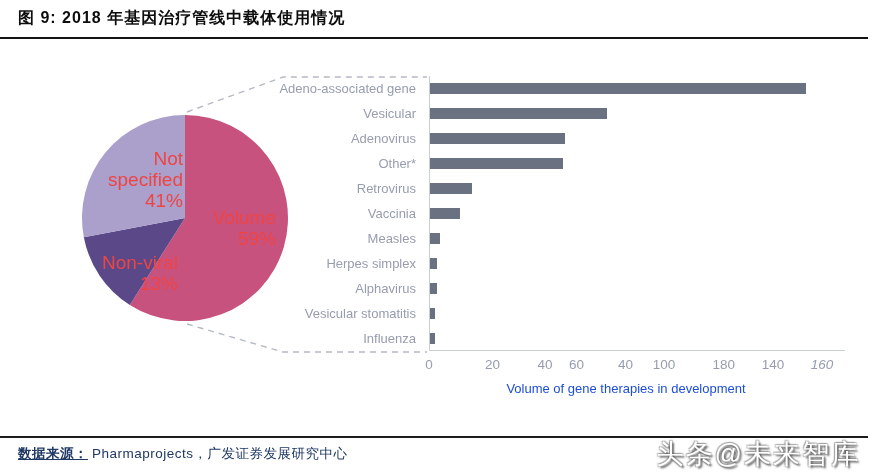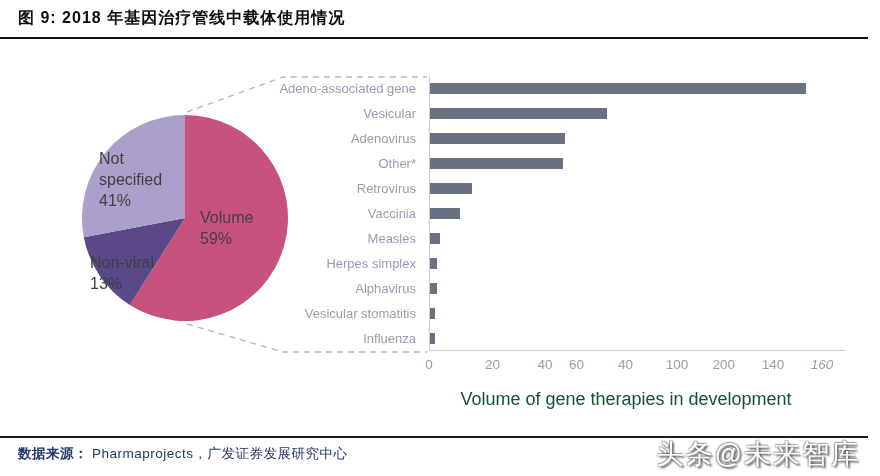--- a/index.html
+++ b/index.html
@@ -6,42 +6,42 @@
   body { background:#fff; font-family:"Liberation Sans", sans-serif; }
   .page { position:relative; width:868px; height:476px; background:#fff; overflow:hidden; }
 
   .figure-title { position:absolute; left:18px; top:8px; font-size:16px; font-weight:bold; color:#0d0d0d; letter-spacing:1px; }
   .title-rule { position:absolute; left:0; top:37px; width:880px; height:2px; background:#141414; }
 
   .connector-svg { position:absolute; left:0; top:0; width:880px; height:476px; pointer-events:none; }
 
   .pie-svg { position:absolute; left:82px; top:115px; width:206px; height:206px; }
 
-  .pie-label { position:absolute; color:#404040; font-size:16px; line-height:21px; text-align:left; }
+  .pie-label { position:absolute; color:#ef4444; font-size:19px; line-height:21px; text-align:right; }
   .pie-label-notspecified { left:99px; top:148px; width:84px; }
   .pie-label-viral { left:200px; top:207px; width:76px; }
   .pie-label-nonviral { left:90px; top:252px; width:88px; }
 
   .bar-labels { position:absolute; left:278px; top:76px; width:145px; }
   .bar-label-row { height:25px; display:flex; align-items:center; justify-content:flex-end; padding-right:7px;
                    font-size:13px; color:#979daf; white-space:nowrap; }
 
   .bar-plot { position:absolute; left:429px; top:76px; width:416px; height:275px;
               border-left:1.5px solid #c9cdd6; border-bottom:1.5px solid #c9cdd6; }
   .bar-row { height:25px; display:flex; align-items:center; }
   .bar { height:11px; background:#6a7282; }
 
   .x-ticks { position:absolute; left:429px; top:357px; width:416px; height:16px; }
   .x-tick { position:absolute; width:44px; margin-left:-22px; text-align:center; font-size:13.5px; color:#979daf; }
 
-  .x-axis-label { position:absolute; left:429px; top:389px; width:394px; text-align:center; font-size:18px; color:#14532d; }
+  .x-axis-label { position:absolute; left:429px; top:381px; width:394px; text-align:center; font-size:13px; color:#1d4ed8; }
 
   .bottom-rule { position:absolute; left:0; top:436px; width:880px; height:2px; background:#1c1c1c; }
   .source-line { position:absolute; left:18px; top:445px; font-size:13.5px; color:#1f3864; letter-spacing:0.5px; }
-  .source-line .src-label { font-weight:bold; margin-right:4px; }
+  .source-line .src-label { font-weight:bold; margin-right:4px;text-decoration:underline; }
 
   .watermark { position:absolute; right:8px; top:436px; font-size:27px; font-weight:normal; color:#ffffff; letter-spacing:2px;
                text-shadow: 2px 2px 2px rgba(75,75,75,0.85), -1px -1px 1px rgba(130,130,130,0.6), 1px -1px 1px rgba(130,130,130,0.5), -1px 1px 1px rgba(130,130,130,0.5); }
 </style>
 </head>
 <body>
 
 <div class="page">
 
   <div class="figure-title">图 9: 2018 年基因治疗管线中载体使用情况</div>
@@ -118,22 +118,22 @@
       <div class="bar-row">
         <div class="bar" style="width: 4.9px; background: rgb(106, 114, 130);"></div>
       </div>
     </div>
   <div class="x-ticks" id="x-ticks">
       <span class="x-tick" style="left: 0px;">0</span>
       <span class="x-tick" style="left: 49.1px; text-align: right;">20</span>
       <span class="x-tick" style="left: 116px;">40</span>
       <span class="x-tick" style="left: 147.4px;">60</span>
       <span class="x-tick" style="left: 196.5px;">40</span>
-      <span class="x-tick" style="left: 248px;">100</span>
-      <span class="x-tick" style="left: 294.8px;">200</span>
+      <span class="x-tick" style="left: 235px;">100</span>
+      <span class="x-tick" style="left: 294.8px;">180</span>
       <span class="x-tick" style="left: 343.9px;">140</span>
       <span class="x-tick" style="left: 393px; font-style: italic;">160</span>
     </div>
   <div class="x-axis-label">Volume of gene therapies in development</div>
 
   <div class="bottom-rule"></div>
   <div class="source-line">
     <span class="src-label">数据来源：</span><span>Pharmaprojects，广发证券发展研究中心</span>
   </div>
   <div class="watermark">头条@未来智库</div>

